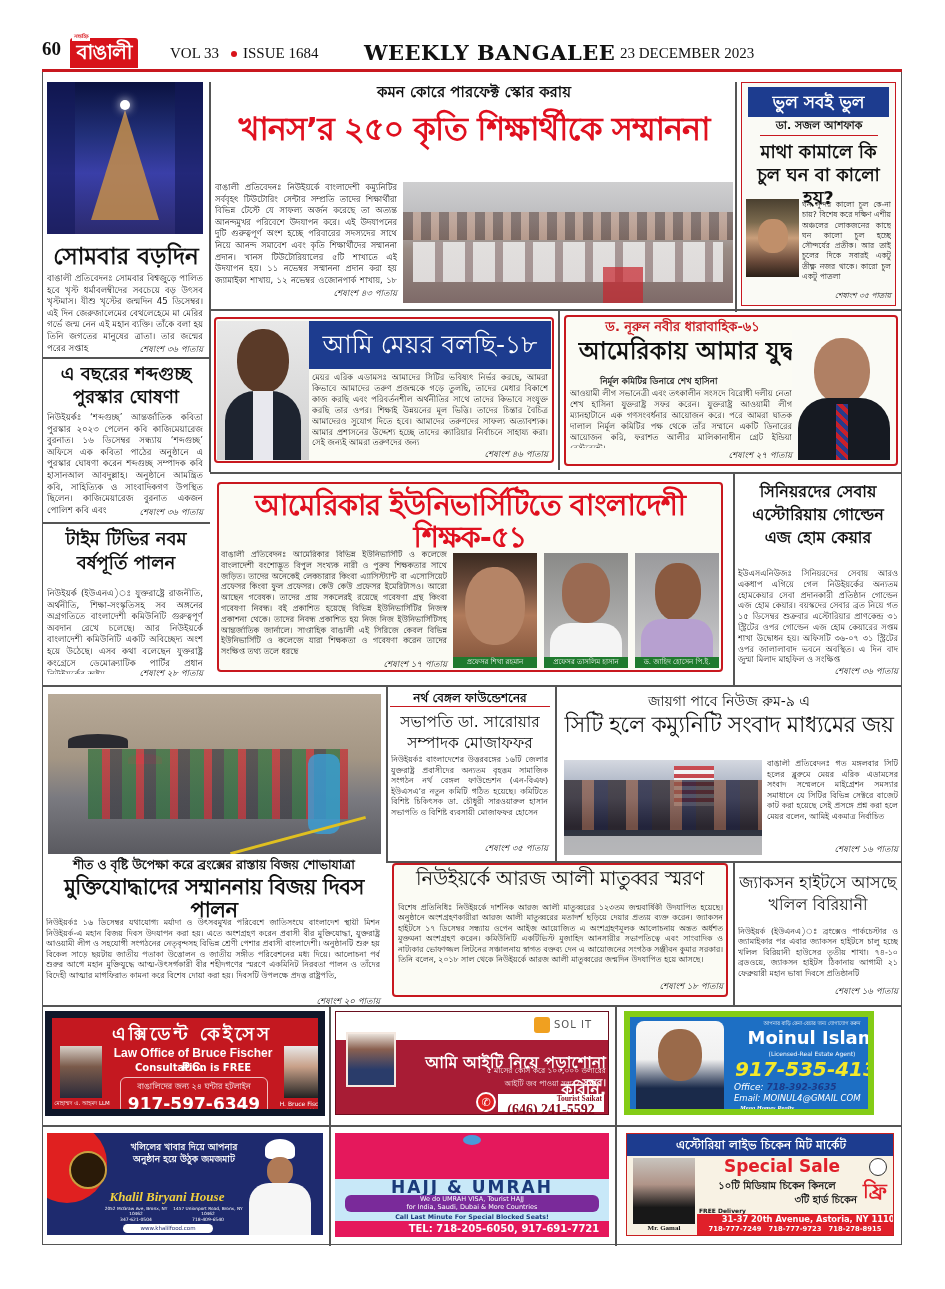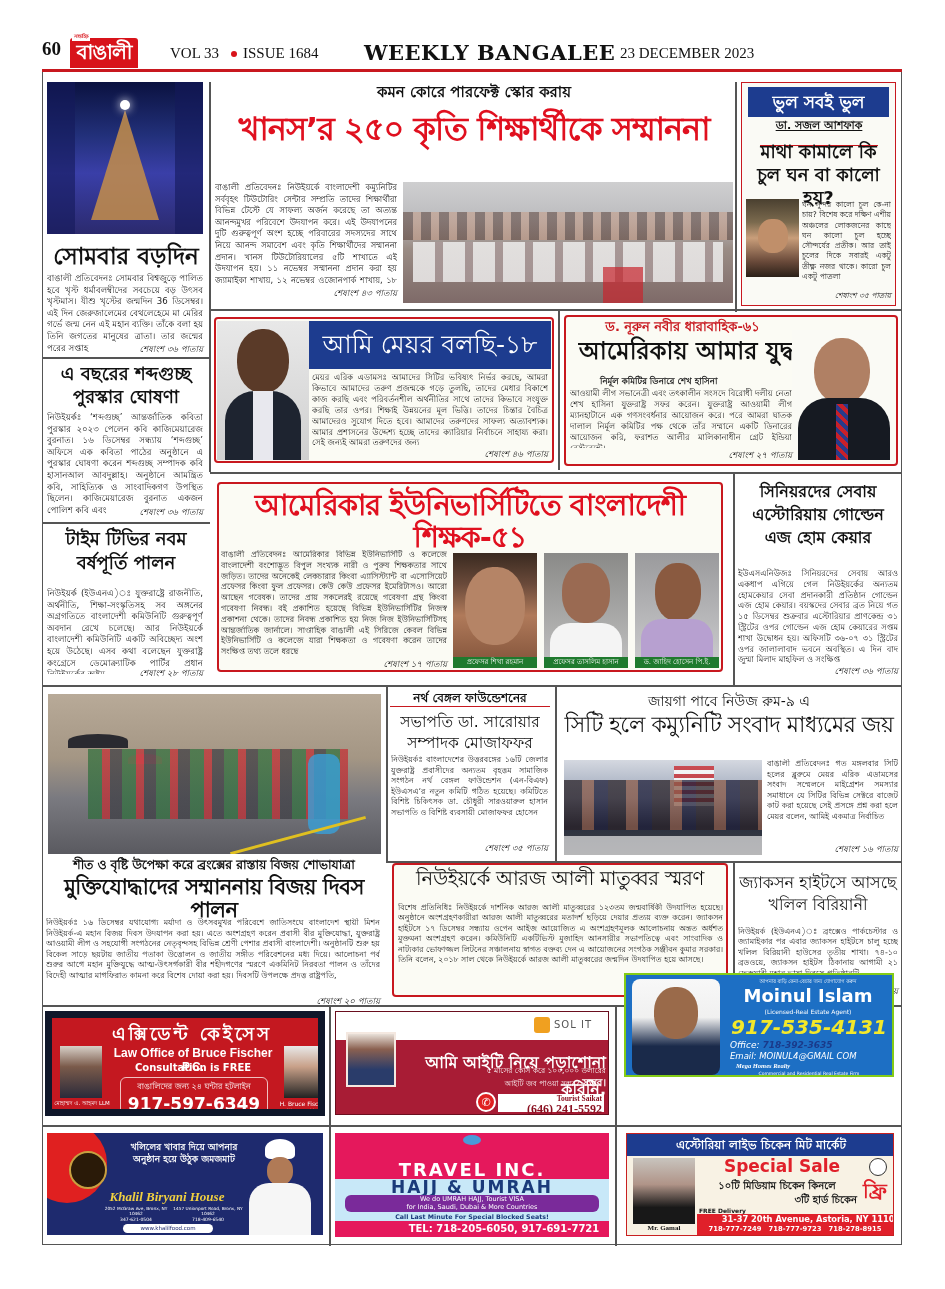--- a/index.html
+++ b/index.html
@@ -57,41 +57,41 @@
 
 <div class="abs page-frame"></div>
 
 <div class="abs photo" style="left:47px;top:82px;width:156px;height:152px;background:linear-gradient(180deg,#0b1240 0%,#22307a 35%,#3a3fa8 60%,#2b2a6e 100%);">
   <div style="position:absolute;left:44px;top:28px;width:0;height:0;border-left:34px solid transparent;border-right:34px solid transparent;border-bottom:110px solid #c58e4a;opacity:0.85;"></div>
   <div style="position:absolute;left:73px;top:18px;width:10px;height:10px;border-radius:50%;background:#fff;box-shadow:0 0 10px #fff;"></div>
   <div style="position:absolute;left:0;top:0;width:28px;height:152px;background:rgba(20,25,90,0.6);"></div>
   <div style="position:absolute;right:0;top:0;width:28px;height:152px;background:rgba(20,25,90,0.6);"></div>
 </div>
 <div class="abs headline-black" style="left:46px;top:244px;width:160px;font-size:23px;">সোমবার বড়দিন</div>
-<div class="abs body-text" style="left:47px;top:273px;width:156px;height:80px;overflow:hidden;">বাঙালী প্রতিবেদনঃ সোমবার বিশ্বজুড়ে পালিত হবে খৃস্ট ধর্মাবলম্বীদের সবচেয়ে বড় উৎসব খৃস্টমাস। যীশু খৃস্টের জন্মদিন 36 ডিসেম্বর। এই দিন জেরুজালেমের বেথলেহেমে মা মেরির গর্ভে জন্ম নেন এই মহান ব্যক্তি। তাঁকে বলা হয় তিনি জগতের মানুষের ত্রাতা। তার জন্মের পরের সপ্তাহ</div>
+<div class="abs body-text" style="left:47px;top:273px;width:156px;height:80px;overflow:hidden;">বাঙালী প্রতিবেদনঃ সোমবার বিশ্বজুড়ে পালিত হবে খৃস্ট ধর্মাবলম্বীদের সবচেয়ে বড় উৎসব খৃস্টমাস। যীশু খৃস্টের জন্মদিন 45 ডিসেম্বর। এই দিন জেরুজালেমের বেথলেহেমে মা মেরির গর্ভে জন্ম নেন এই মহান ব্যক্তি। তাঁকে বলা হয় তিনি জগতের মানুষের ত্রাতা। তার জন্মের পরের সপ্তাহ</div>
 <div class="abs cont" style="left:110px;top:343px;width:93px;">শেষাংশ ৩৬ পাতায়</div>
 
 <div class="abs vline" style="left:209px;top:82px;height:390px;"></div>
 <div class="abs hline" style="left:42px;top:357px;width:168px;"></div>
 
 <div class="abs headline-black" style="left:215px;top:84px;width:518px;font-size:15px;font-weight:bold;">কমন কোরে পারফেক্ট স্কোর করায়</div>
 <div class="abs headline-red" style="left:213px;top:112px;width:522px;font-size:32px;letter-spacing:-1px;">খানস’র ২৫০ কৃতি শিক্ষার্থীকে সম্মাননা</div>
 <div class="abs body-text" style="left:215px;top:182px;width:182px;height:104px;overflow:hidden;font-size:8.3px;">বাঙালী প্রতিবেদনঃ নিউইয়র্কে বাংলাদেশী কম্যুনিটির সর্ববৃহৎ টিউটোরিং সেন্টার সম্প্রতি তাদের শিক্ষার্থীরা বিভিন্ন টেস্টে যে সাফল্য অর্জন করেছে তা অত্যন্ত আনন্দমুখর পরিবেশে উদযাপন করে। এই উদযাপনের দুটি গুরুত্বপূর্ণ অংশ হচ্ছে পরিবারের সদস্যদের সাথে নিয়ে আনন্দ সমাবেশ এবং কৃতি শিক্ষার্থীদের সম্মাননা প্রদান। খানস টিউটোরিয়ালের ৫টি শাখাতে এই উদযাপন হয়। ১১ নভেম্বর সম্মাননা প্রদান করা হয় জ্যামাইকা শাখায়, ১২ নভেম্বর ওজোনপার্ক শাখায়, ১৮ নভেম্বর কেনোজ শাখায়, ১৯ নভেম্বর</div>
 <div class="abs cont" style="left:300px;top:287px;width:97px;">শেষাংশ ৪৩ পাতায়</div>
 <div class="abs photo" style="left:403px;top:182px;width:330px;height:121px;background:linear-gradient(180deg,#cfcfd0 0%,#bcbcbf 30%,#9a8c85 55%,#7e6a68 100%);">
   <div style="position:absolute;left:10px;top:60px;width:310px;height:40px;background:repeating-linear-gradient(90deg,#f3f3f3 0 22px,#a99 22px 30px);opacity:0.8;"></div>
   <div style="position:absolute;left:0;top:30px;width:330px;height:28px;background:repeating-linear-gradient(90deg,#5a4038 0 10px,#c49a84 10px 18px);opacity:0.55;"></div>
   <div style="position:absolute;left:200px;top:85px;width:40px;height:36px;background:#c8252d;opacity:0.7;"></div>
 </div>
 
 <div class="abs vline" style="left:735px;top:82px;height:230px;"></div>
 
 <div class="abs" style="left:741px;top:82px;width:155px;height:224px;border:1.5px solid #c8181f;background:#fafaf5;"></div>
 <div class="abs blue-banner" style="left:748px;top:87px;width:141px;height:30px;font-size:17px;line-height:30px;">ভুল সবই ভুল</div>
-<div class="abs headline-black" style="left:760px;top:120px;width:118px;font-size:11px;border-bottom:1.5px solid #c8181f;padding-bottom:13px;text-decoration:underline;">ডা. সজল আশফাক</div>
+<div class="abs headline-black" style="left:760px;top:120px;width:118px;font-size:11px;border-bottom:1.5px solid #c8181f;padding-bottom:3px;">ডা. সজল আশফাক</div>
 <div class="abs headline-black" style="left:748px;top:140px;width:141px;font-size:18px;line-height:23px;">মাথা কামালে কি চুল ঘন বা কালো হয়?</div>
 <div class="abs photo" style="left:746px;top:199px;width:53px;height:78px;background:linear-gradient(180deg,#4a4030 0%,#7b6a4e 30%,#c99e7a 50%,#6a4a3a 80%,#2a2018 100%);">
   <div style="position:absolute;left:12px;top:20px;width:30px;height:34px;border-radius:45%;background:#c08f6a;"></div>
 </div>
 <div class="abs body-text" style="left:802px;top:200px;width:89px;height:84px;overflow:hidden;font-size:7.6px;line-height:10.3px;">ঘন সুন্দর কালো চুল কে-না চায়? বিশেষ করে দক্ষিণ এশীয় অঞ্চলের লোকজনের কাছে ঘন কালো চুল হচ্ছে সৌন্দর্যের প্রতীক। আর তাই চুলের দিকে সবারই একটু তীক্ষ্ণ নজর থাকে। কারো চুল একটু পাতলা</div>
 <div class="abs cont" style="left:805px;top:289px;width:86px;font-size:7.6px;">শেষাংশ ৩৫ পাতায়</div>
 
 <div class="abs hline" style="left:210px;top:309px;width:692px;"></div>
 
 <div class="abs headline-black" style="left:46px;top:362px;width:160px;font-size:18px;line-height:23px;">এ বছরের শব্দগুচ্ছ পুরস্কার ঘোষণা</div>
@@ -230,26 +230,26 @@
   <div style="position:absolute;left:10px;top:20px;width:50px;height:55px;background:linear-gradient(180deg,#e8e0d8 0%,#8a6050 30%,#2a3c6a 70%);border:2px solid #f4e8e0;"></div>
   <div style="position:absolute;left:66px;top:38px;width:204px;color:#fff;font-weight:bold;font-size:16px;text-align:right;">আমি আইটি নিয়ে পড়াশোনা করিনি,</div>
   <div style="position:absolute;left:66px;top:53px;width:204px;color:#fff;font-size:7.5px;text-align:right;">৫ মাসের কোর্স করে ১০০,০০০ ডলারের</div>
   <div style="position:absolute;left:66px;top:63px;width:204px;text-align:right;color:#fff;font-size:7.5px;">
     <span>আইটি জব পাওয়া সম্ভব?</span>
     <span style="font-weight:bold;font-size:10px;">সম্ভব।</span>
   </div>
   <div style="position:absolute;left:140px;top:80px;width:20px;height:20px;border-radius:50%;background:#e02020;border:2px solid #fff;color:#fff;font-size:11px;text-align:center;line-height:17px;">✆</div>
   <div style="position:absolute;left:162px;top:82px;width:106px;height:18px;background:#fff;"></div>
   <div style="position:absolute;left:164px;top:82px;width:102px;color:#8a1020;font-family:'Liberation Serif',serif;font-weight:bold;font-size:7.5px;text-align:right;">Tourist Saikat</div>
-  <div style="position:absolute;left:164px;top:90px;width:102px;color:#8a1020;font-family:'Liberation Serif',serif;font-weight:bold;font-size:12px;text-align:right;">(646) 241-5592</div>
+  <div style="position:absolute;left:164px;top:90px;width:102px;color:#8a1020;font-family:'Liberation Serif',serif;font-weight:bold;font-size:14px;text-align:center;">(646) 241-5592</div>
 </div>
 
 <div class="abs vline" style="left:615px;top:1006px;height:120px;"></div>
 
-<div class="abs ad" style="left:624px;top:973px;width:270px;height:104px;background:#1d6fc4;border:2px solid #84cc16;">
+<div class="abs ad" style="left:624px;top:1011px;width:250px;height:104px;background:#1d6fc4;border:6px solid #84cc16;">
   <div style="position:absolute;left:6px;top:4px;width:88px;height:96px;background:linear-gradient(180deg,#f8f8f8 0%,#f0f0f0 40%,#1a2a4a 70%);border-radius:8px;">
     <div style="position:absolute;left:22px;top:8px;width:44px;height:52px;border-radius:46%;background:#9a6a4a;"></div>
   </div>
   <div style="position:absolute;left:98px;top:3px;width:168px;color:#fff;font-size:5px;text-align:center;">আপনার বাড়ি কেনা-বেচার জন্য যোগাযোগ করুন</div>
   <div style="position:absolute;left:98px;top:10px;width:168px;color:#fff;font-weight:bold;font-size:18px;text-align:center;">Moinul Islam</div>
   <div style="position:absolute;left:98px;top:33px;width:168px;color:#fff;font-size:6px;text-align:center;">(Licensed-Real Estate Agent)</div>
   <div style="position:absolute;left:98px;top:40px;width:170px;color:#f4e82a;font-weight:bold;font-style:italic;font-size:20px;text-align:center;">917-535-4131</div>
   <div style="position:absolute;left:104px;top:65px;width:165px;color:#fff;font-style:italic;font-size:9px;">
     <span>Office:</span>
     <span style="color:#1a3a8a;font-weight:bold;">718-392-3635</span>
@@ -276,25 +276,24 @@
   <div style="position:absolute;left:76px;top:91px;width:90px;height:9px;background:#fff;color:#1e2a6e;font-size:5.5px;text-align:center;border-radius:5px;line-height:9px;">www.khalilfood.com</div>
   <div style="position:absolute;left:198px;top:6px;width:70px;height:96px;">
     <div style="position:absolute;left:20px;top:0;width:30px;height:20px;border-radius:50% 50% 20% 20%;background:#fff;"></div>
     <div style="position:absolute;left:22px;top:18px;width:26px;height:28px;border-radius:46%;background:#b07a56;"></div>
     <div style="position:absolute;left:4px;top:44px;width:62px;height:52px;background:#f6f6f6;border-radius:20px 20px 0 0;"></div>
   </div>
 </div>
 
 <div class="abs ad" style="left:335px;top:1133px;width:274px;height:104px;background:#e5185c;">
   <div style="position:absolute;left:128px;top:2px;width:18px;height:10px;border-radius:50%;background:#4a9ad8;"></div>
-  <div style="position:absolute;left:0;top:28px;width:274px;color:#fff;font-weight:bold;font-size:18px;text-align:center;letter-spacing:2px;line-height:18px;">TRAVEL INC.</div>
   <div style="position:absolute;left:0;top:46px;width:274px;height:42px;background:#c8e8f8;"></div>
   <div style="position:absolute;left:0;top:45px;width:274px;color:#1a3a7a;font-weight:bold;font-size:17px;text-align:center;letter-spacing:2px;line-height:18px;">HAJJ &amp; UMRAH</div>
   <div style="position:absolute;left:10px;top:62px;width:254px;height:17px;background:#7a2a9a;border-radius:6px;"></div>
-  <div style="position:absolute;left:10px;top:62px;width:254px;color:#fff;font-size:6.5px;text-align:center;line-height:8px;">We do UMRAH HAJJ, Tourist VISA</div>
+  <div style="position:absolute;left:10px;top:62px;width:254px;color:#fff;font-size:6.5px;text-align:center;line-height:8px;">We do UMRAH VISA, Tourist HAJJ</div>
   <div style="position:absolute;left:10px;top:70px;width:254px;color:#fff;font-size:6.5px;text-align:center;line-height:8px;">for India, Saudi, Dubai &amp; More Countries</div>
   <div style="position:absolute;left:0;top:80px;width:274px;color:#1a3a7a;font-weight:bold;font-size:6.3px;text-align:center;">Call Last Minute For Special Blocked Seats!</div>
   <div style="position:absolute;left:0;top:90px;width:274px;color:#fff;font-weight:bold;font-size:10px;text-align:center;margin-left:32px;">TEL: 718-205-6050, 917-691-7721</div>
 </div>
 
 <div class="abs ad" style="left:626px;top:1133px;width:268px;height:103px;background:#f8f2e4;border:1.5px solid #c82020;">
   <div style="position:absolute;left:0;top:0;width:268px;height:22px;background:#1d3c8f;"></div>
   <div style="position:absolute;left:0;top:2px;width:268px;color:#fff;font-weight:bold;font-size:12px;text-align:center;">এস্টোরিয়া লাইভ চিকেন মিট মার্কেট</div>
   <div style="position:absolute;left:6px;top:24px;width:62px;height:66px;background:linear-gradient(180deg,#c8c4be 0%,#b09488 40%,#181818 75%);"></div>
   <div style="position:absolute;left:6px;top:90px;width:62px;color:#111;font-family:'Liberation Serif',serif;font-weight:bold;font-size:7px;text-align:center;">Mr. Gamal</div>

